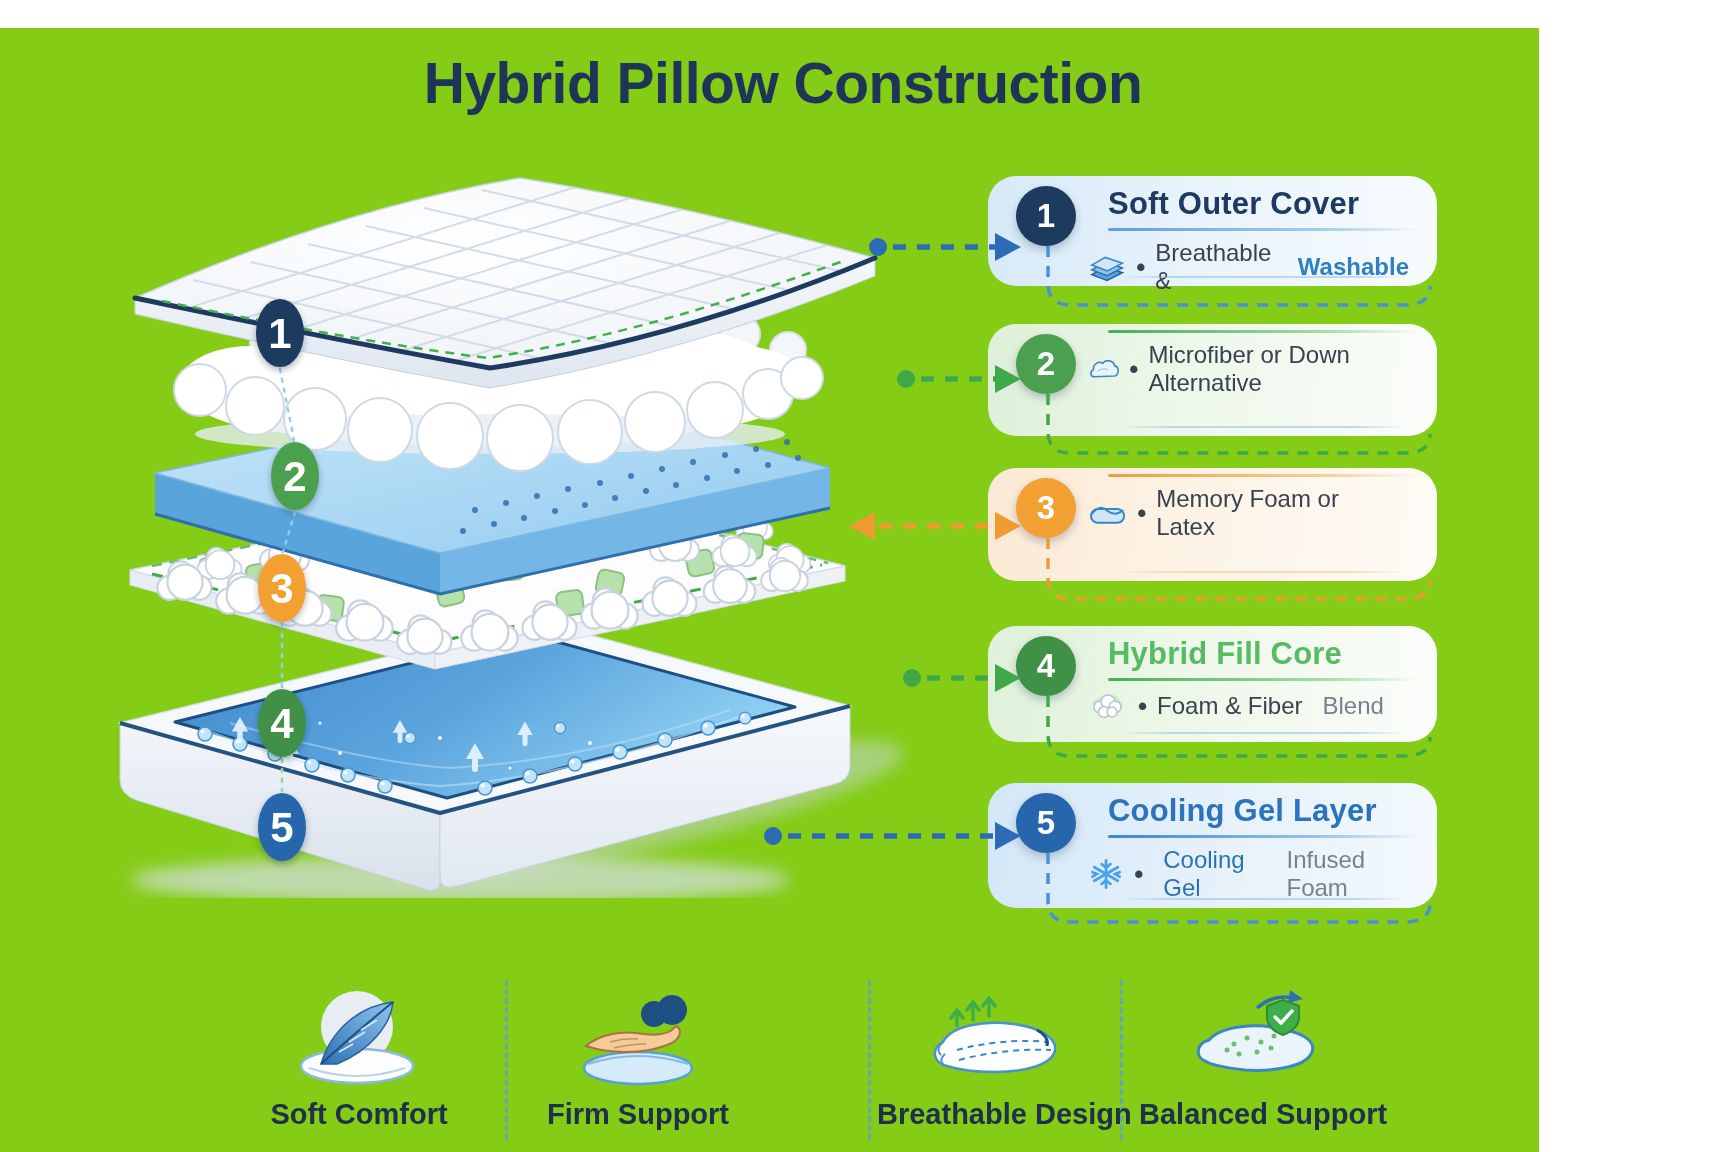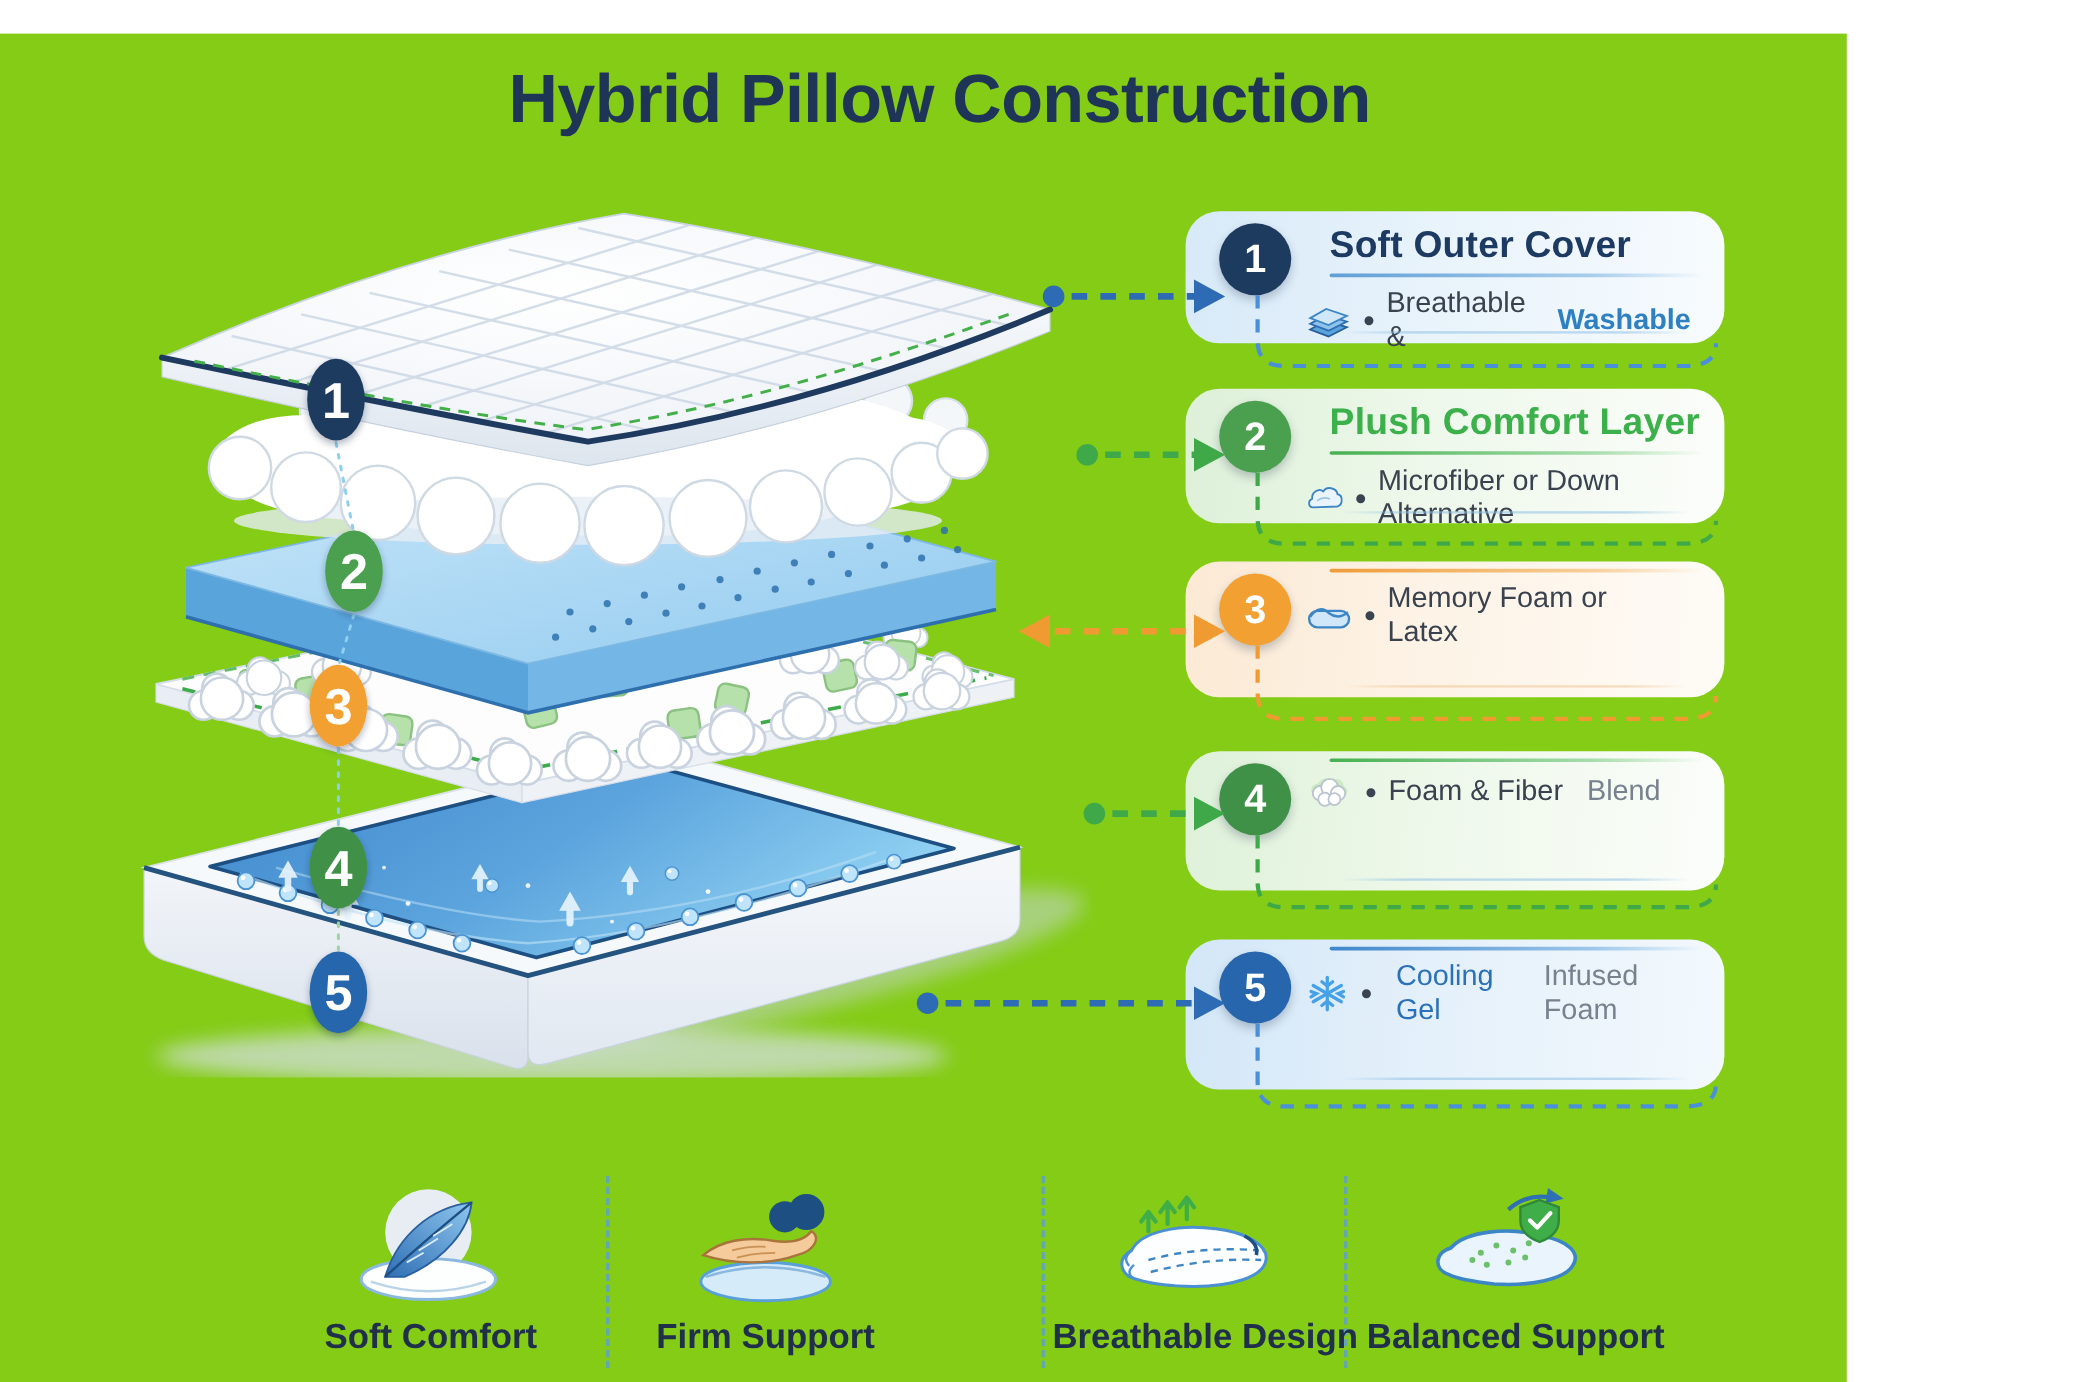--- a/index.html
+++ b/index.html
@@ -349,21 +349,20 @@
       <span class="bullet">•</span>
       <span class="s-dark">Breathable &amp; </span>
       <span class="s-accent">Washable</span>
       <span class="s-muted"></span>
     </div>
     <div class="hairline"></div>
   </div>
 
   <div class="card card2">
     <div class="badge">2</div>
-    <div class="card-title">Plush Comfort Layer</div>
     <div class="card-divider"></div>
     <div class="card-sub">
       <svg width="40" height="34" viewBox="0 0 40 34">
         <path d="M8,27 C3,27 2,20 7,18 C6,11 14,6 19,10 C22,4 33,6 34,13 C40,14 40,24 34,26 Z" fill="#eaf4fc" stroke="#3d86c6" stroke-width="2" stroke-linejoin="round"></path>
         <path d="M12,20 Q18,15 26,18" fill="none" stroke="#9cc6e8" stroke-width="1.6"></path>
       </svg>
       <span class="bullet">•</span>
       <span class="s-dark">Microfiber or Down Alternative</span>
       <span class="s-accent"></span>
       <span class="s-muted"></span>
@@ -382,20 +381,21 @@
       <span class="bullet">•</span>
       <span class="s-dark">Memory Foam or Latex</span>
       <span class="s-accent"></span>
       <span class="s-muted"></span>
     </div>
     <div class="hairline"></div>
   </div>
 
   <div class="card card4">
     <div class="badge">4</div>
+    <div class="card-title">Hybrid Fill Core</div>
     <div class="card-divider"></div>
     <div class="card-sub">
       <svg width="40" height="34" viewBox="0 0 40 34">
         <path d="M6,20 Q2,12 10,10 Q14,4 22,7 Q30,4 32,12 Q38,16 32,21 Q28,27 20,25 Q10,28 6,20 Z" fill="#cdebc2"></path>
         <g fill="#ffffff" stroke="#b9c4cf" stroke-width="1.5">
           <circle cx="12" cy="18" r="6"></circle>
             <circle cx="20" cy="13" r="7"></circle>
             <circle cx="27" cy="18" r="6"></circle>
           <circle cx="16" cy="23" r="5.5"></circle>
             <circle cx="24" cy="23" r="5"></circle>
@@ -404,20 +404,21 @@
       <span class="bullet">•</span>
       <span class="s-dark">Foam &amp; Fiber </span>
       <span class="s-accent"></span>
       <span class="s-muted">Blend</span>
     </div>
     <div class="hairline"></div>
   </div>
 
   <div class="card card5">
     <div class="badge">5</div>
+    <div class="card-title">Cooling Gel Layer</div>
     <div class="card-divider"></div>
     <div class="card-sub">
       <svg width="40" height="36" viewBox="0 0 40 36">
         <g stroke="#45a1e8" stroke-width="3" stroke-linecap="round" fill="none">
           <path d="M20,3 L20,33"></path>
             <path d="M7,10.5 L33,25.5"></path>
             <path d="M33,10.5 L7,25.5"></path>
           <path d="M15,7 L20,11 L25,7"></path>
             <path d="M15,29 L20,25 L25,29"></path>
           <path d="M5,16 L10,18 L5,21"></path>

